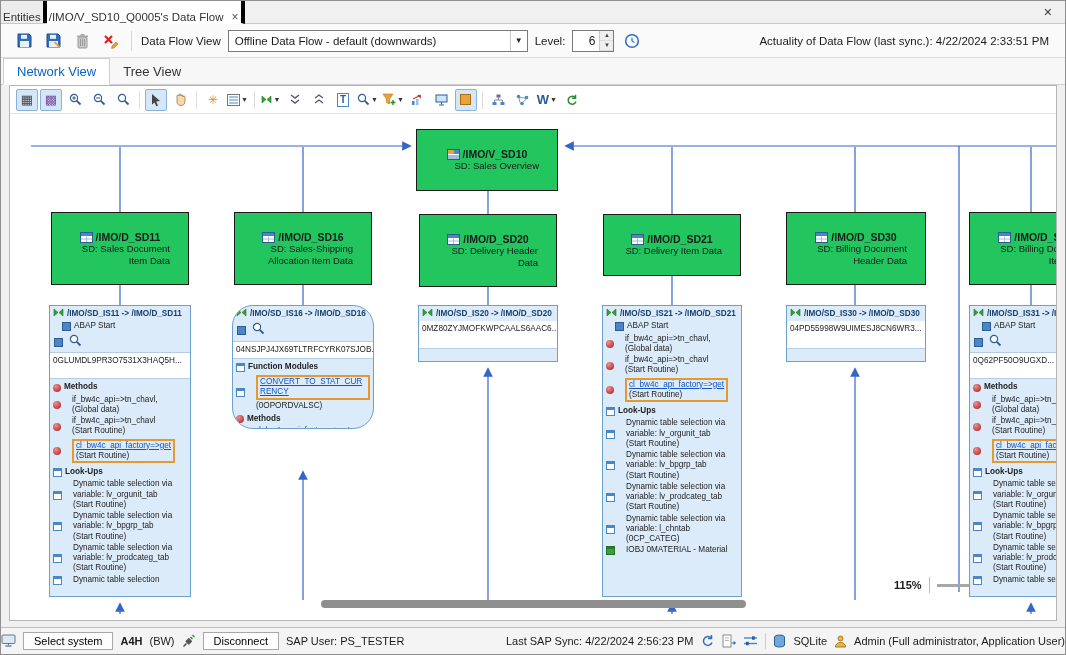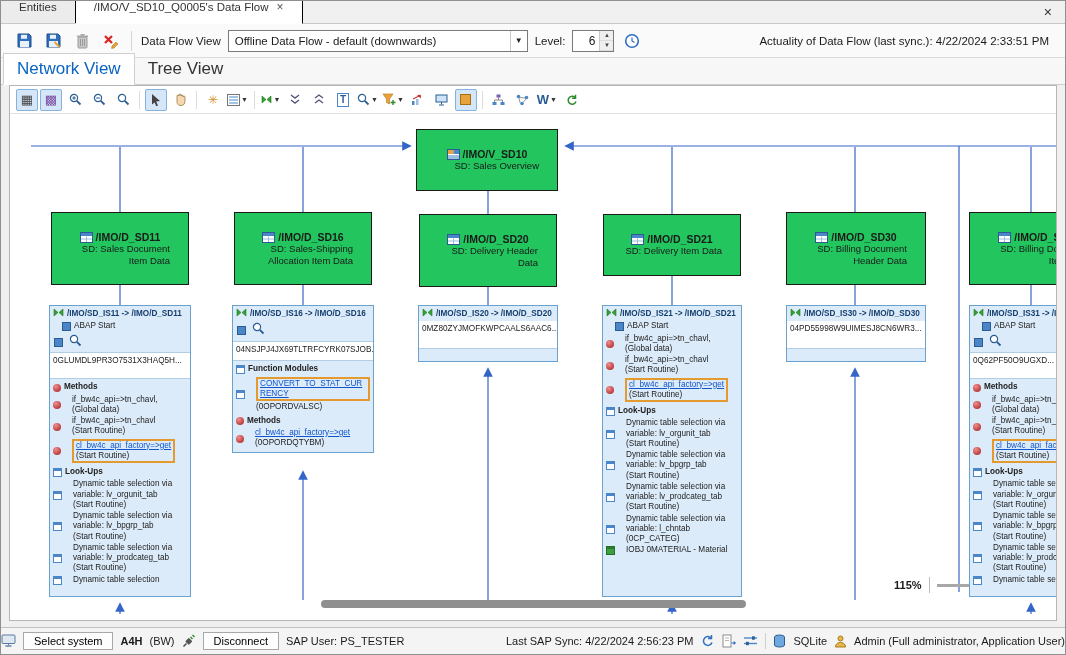--- a/index.html
+++ b/index.html
@@ -1,38 +1,38 @@
 <!DOCTYPE html>
 <html><head>
 <meta charset="utf-8">
 <style>
 *{margin:0;padding:0;box-sizing:border-box}
 html,body{width:1066px;height:655px}
 body{font-family:"Liberation Sans",sans-serif;background:#f0f0f0;color:#1a1a1a;position:relative;border:1px solid #8f8f8f;overflow:hidden;font-size:11.5px}
 
 .tabbar{height:23px;background:#f0f0f0;border-bottom:1px solid #c8c8c8;display:flex;align-items:stretch}
-.tab{display:flex;align-items:flex-start;gap:8px;padding:0 18px;font-size:11.5px;border-right:1px solid #000000;background:#ececec;color:#333}
+.tab{display:flex;align-items:flex-end;gap:8px;padding:0 2px;font-size:11.5px;border-right:4px solid #000000;background:#ececec;color:#333}
 .tab.active{background:#fff;margin-bottom:-1px;border-bottom:1px solid #fff}
 .tab .x{color:#555;font-size:12px;line-height:1}
 .winclose{margin-left:auto;padding:0 13px;display:flex;align-items:center;font-size:14px;color:#333}
 
 .mainbar{height:34px;background:#fafafa;display:flex;align-items:center;padding:0 12px;gap:7px;border-bottom:1px solid #dcdcdc}
 .mico{display:flex;align-items:center;justify-content:center;width:22px;height:22px}
 .msep{width:1px;height:20px;background:#d5d5d5;margin:0 2px}
 .combo{width:300px;height:22px;border:1px solid #7a7a7a;background:#fff;display:flex;align-items:center}
 .combo .val{flex:1;padding:0 6px;white-space:nowrap;overflow:hidden}
 .combo .arrow{width:17px;align-self:stretch;display:flex;align-items:center;justify-content:center;border-left:1px solid #c9c9c9;font-size:8px;color:#222}
 .spin{width:42px;height:22px;border:1px solid #7a7a7a;background:#fff;display:flex}
 .spin .v{flex:1;text-align:right;padding:3px 4px;font-size:12px}
 .spin .btns{width:14px;display:flex;flex-direction:column;border-left:1px solid #c9c9c9}
 .spin .btns span{flex:1;font-size:6px;display:flex;align-items:center;justify-content:center;color:#444;background:#efefef;border-bottom:1px solid #dcdcdc}
 .actuality{margin-left:auto;padding-right:4px;white-space:nowrap}
 
 .viewtabs{height:27px;background:#f7f7f7;display:flex;align-items:flex-end;padding:0 2px;border-bottom:1px solid #cfcfcf}
-.vtab{padding:5px 13px;font-size:17px;color:#333}
+.vtab{padding:5px 13px;font-size:13px;color:#333}
 .vtab.active{color:#0a64c2;background:#fff;border:1px solid #cfcfcf;border-bottom:1px solid #fff;margin-bottom:-1px}
 
 .content{position:absolute;left:8px;right:8px;top:84px;bottom:33px;background:#fff;border:1px solid #b5b5b5}
 .dtoolbar{height:28px;display:flex;align-items:center;gap:2px;padding:0 6px;border-bottom:1px solid #e3e3e3}
 .tbtn{min-width:22px;height:22px;display:flex;align-items:center;justify-content:center;border:1px solid transparent;border-radius:2px;font-size:13px;color:#444}
 .tbtn.pressed{background:#d4e6f8;border-color:#86b3dc}
 .tbtn .dd{font-size:7px;margin-left:1px;color:#333}
 .dsep{width:1px;height:18px;background:#dcdcdc;margin:0 3px}
 .ticon{border:1px solid #4a86c8;color:#2b5d94;font-weight:bold;font-size:10px;padding:0 2px;background:#fff;line-height:1.2}
 .hlsq{width:11px;height:11px;background:#e8a33d;border:1px solid #a86f10;display:inline-block}
@@ -508,21 +508,21 @@
           <div class="citem">
             <span class="cic ic-table"></span>
             <div class="ctwrap">
               <div class="ct">
                 <div>Dynamic table selection</div>
               </div>
             </div>
           </div>
         </div>
       </div>
-      <div class="card" style="left: 222px; top: 191px; width: 142px; height: 148px;">
+      <div class="card" style="left: 222px; top: 191px; width: 142px; height: 124px; border-radius: 21px;">
         <div class="card-head">
           <span><svg width="11" height="9" viewBox="0 0 11 9">
               <path d="M1 1 L5 4.5 L1 8 Z" fill="#36a036" stroke="#1e7a1e" stroke-width="0.6"></path>
               <path d="M10 1 L6 4.5 L10 8 Z" fill="#36a036" stroke="#1e7a1e" stroke-width="0.6"></path>
             </svg></span>
           <span>/IMO/SD_IS16 -&gt; /IMO/D_SD16</span>
         </div>
         <div class="card-tools">
           <span class="cic ic-abap"></span>
           <span><svg width="13" height="13" viewBox="0 0 13 13">

